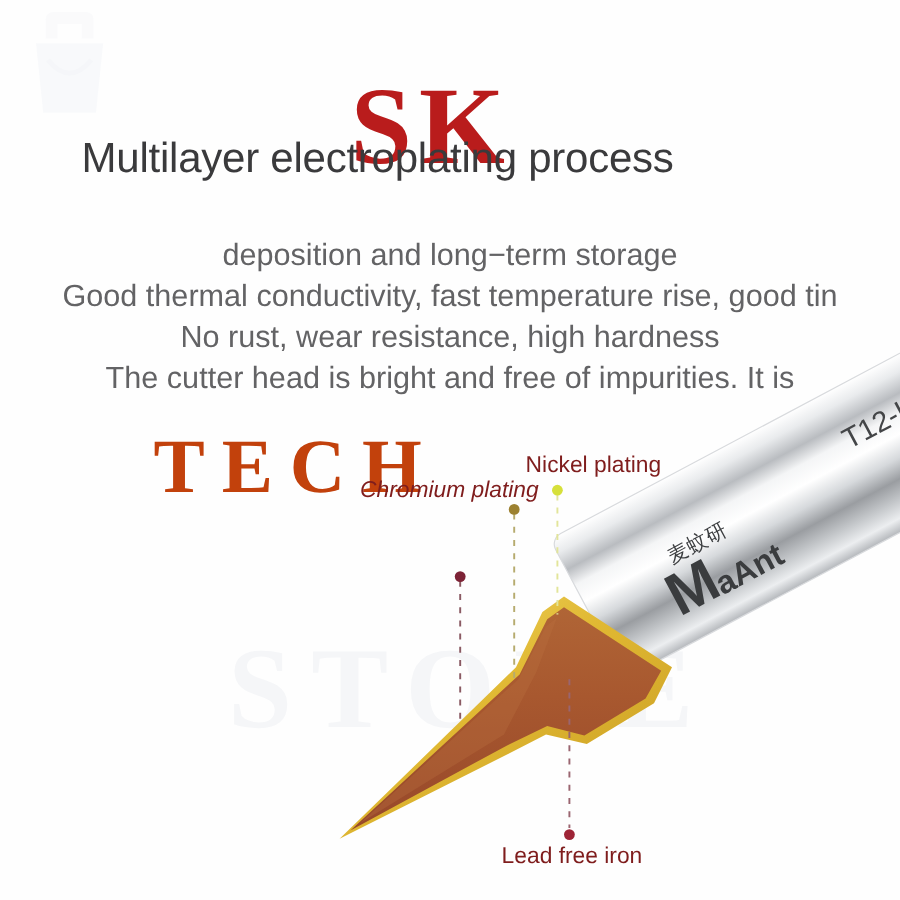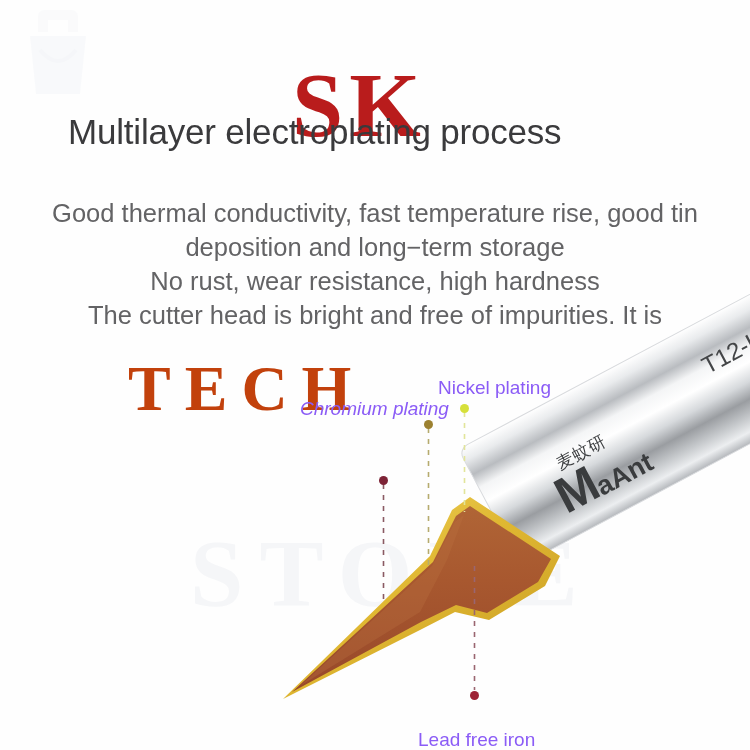--- a/index.html
+++ b/index.html
@@ -29,25 +29,25 @@
   .body-block{
     position:absolute;left:0;top:196px;width:750px;
     text-align:center;color:#636365;font-size:25.5px;line-height:34px;
   }
   .body-block div{white-space:nowrap;}
 
   
   .iron{position:absolute;left:0;top:0;width:750px;height:750px;pointer-events:none;}
 
   
-  .lbl{position:absolute;color:#8b5cf6;font-size:19px;white-space:nowrap;}
+  .lbl{position:absolute;color:#7f1d1d;font-size:19px;white-space:nowrap;}
   .lbl-nickel{left:438px;top:377px;}
   .lbl-chrom{left:300px;top:398px;font-style:italic;}
   .lbl-iron{left:316px;top:447px;}
-  .lbl-lead{left:418px;top:729px;}
+  .lbl-lead{left:418px;top:703px;}
 
   .dot{position:absolute;width:9px;height:9px;border-radius:50%;}
   .dot-nickel{left:460px;top:404px;background:#d6e03a;}
   .dot-chrom{left:424px;top:420px;background:#9c8130;}
   .dot-iron{left:379px;top:476px;background:#7d2336;}
   .dot-lead{left:470px;top:691px;background:#9e2436;}
 </style>
 </head>
 <body>
 
@@ -59,22 +59,22 @@
     <path d="M22 44 q18 22 36 0" fill="none" stroke="#eef1f5" stroke-width="4"></path>
   </svg>
 
   <div class="wm wm-sk">SK</div>
   <div class="wm wm-tech">TECH</div>
   <div class="wm wm-store">STORE</div>
 
   <div class="title">Multilayer electroplating process</div>
 
   <div class="body-block">
+    <div>deposition and long−term storage</div>
     <div>Good thermal conductivity, fast temperature rise, good tin</div>
-    <div>deposition and long−term storage</div>
     <div>No rust, wear resistance, high hardness</div>
     <div>The cutter head is bright and free of impurities. It is</div>
   </div>
 
   <svg class="iron" viewBox="0 0 750 750">
     <defs>
       <linearGradient id="barrelGrad" x1="0" y1="0" x2="0" y2="1">
         <stop offset="0%" stop-color="#ffffff"></stop>
         <stop offset="10%" stop-color="#e9ebed"></stop>
         <stop offset="22%" stop-color="#b9bcc0"></stop>

